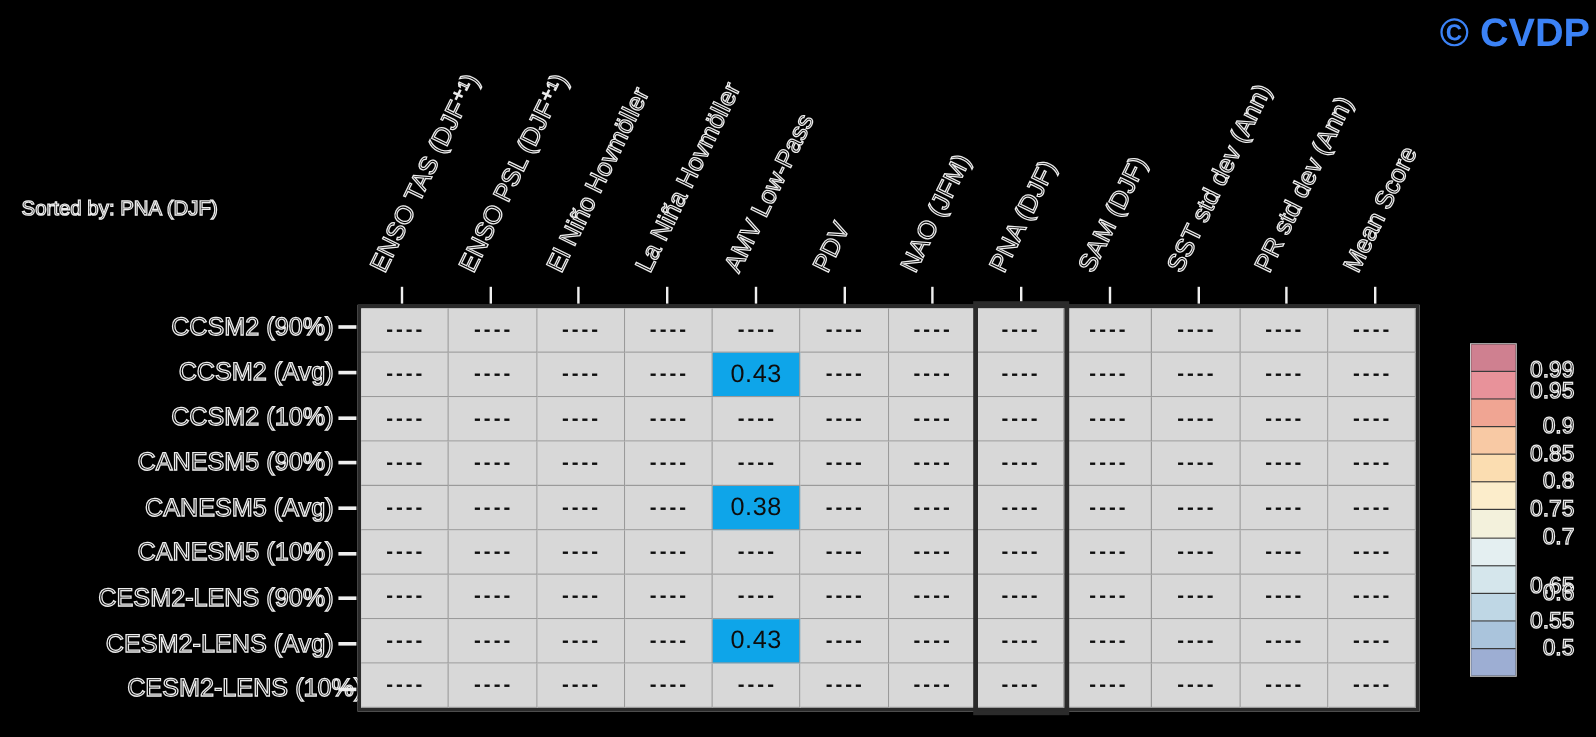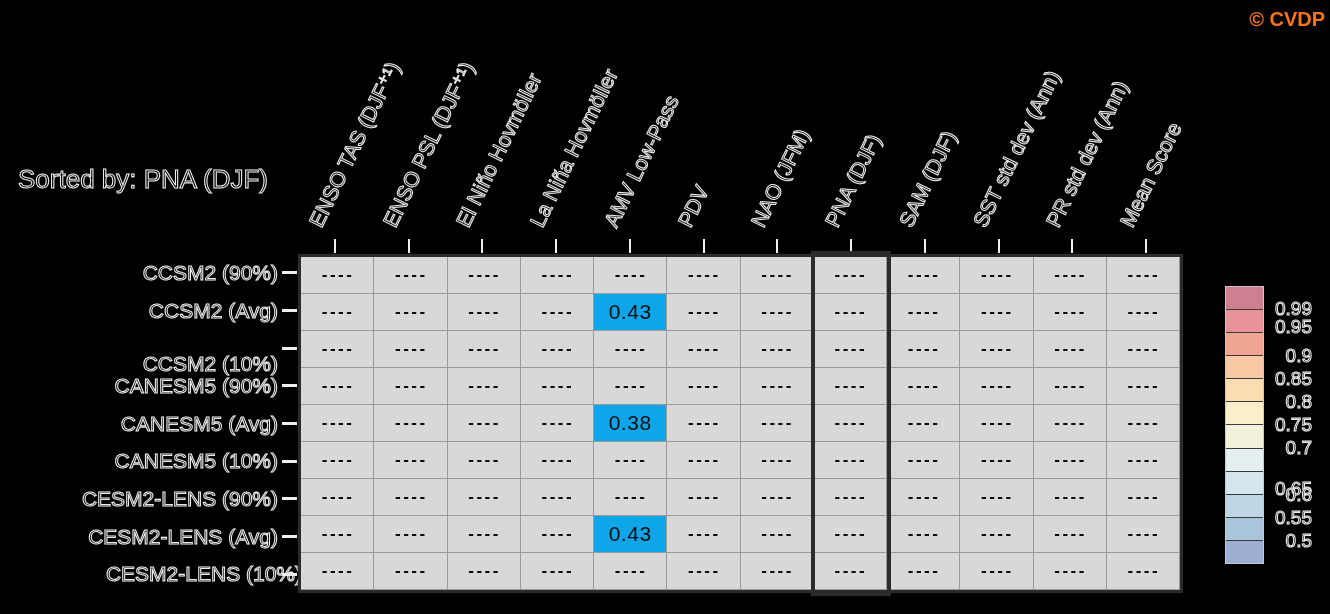--- a/index.html
+++ b/index.html
@@ -5,22 +5,22 @@
   html,body { margin:0; padding:0; background:#000; }
   #canvas {
     position:relative; width:1330px; height:614px; background:#000;
     font-family:"Liberation Sans","DejaVu Sans",sans-serif; overflow:hidden;
   }
   .outline {
     color:#000;
     -webkit-text-stroke:1.05px #ececec;
   }
   #title { position:absolute; left:18px; top:127px; font-size:30px; letter-spacing:0.5px; }
-  #subtitle { position:absolute; left:18px; top:164px; font-size:26px; }
-  #watermark { position:absolute; right:5px; top:8px; font-size:20px; font-weight:bold; color:#f97316; }
+  #subtitle { position:absolute; left:18px; top:164px; font-size:17px; }
+  #watermark { position:absolute; right:5px; top:8px; font-size:33px; font-weight:bold; color:#3b82f6; }
 
   #grid-table {
     position:absolute; left:298px; top:254px; width:885px; height:339px;
     box-sizing:border-box; background:#d8d8d8; border:3px solid #2b2b2b;
     display:grid; grid-template-columns:repeat(12,1fr); grid-template-rows:repeat(9,1fr);
   }
   .cell {
     box-sizing:border-box; border-right:1.3px solid #9a9a9a; border-bottom:1.3px solid #9a9a9a;
     background:#d8d8d8; display:flex; align-items:center; justify-content:center;
     font-size:17px; font-weight:bold; letter-spacing:2.5px; color:#0d0d0d;
@@ -109,21 +109,21 @@
       <div class="col-tick" style="left: 1145.12px;"></div>
       <div class="col-header-anchor" style="left: 1137.12px; top: 231px;">
         <span class="outline">Mean Score</span>
       </div>
     </div>
   <div id="row-labels">
       <div class="row-label outline" style="top: 259.833px;">CCSM2 (90%)</div>
       <div class="row-tick" style="top: 271.333px;"></div>
       <div class="row-label outline" style="top: 297.5px;">CCSM2 (Avg)</div>
       <div class="row-tick" style="top: 309px;"></div>
-      <div class="row-label outline" style="top: 335.167px; margin-top: 16px;">CCSM2 (10%)</div>
+      <div class="row-label outline" style="top: 335.167px;">CCSM2 (10%)</div>
       <div class="row-tick" style="top: 346.667px;"></div>
       <div class="row-label outline" style="top: 372.833px;">CANESM5 (90%)</div>
       <div class="row-tick" style="top: 384.333px;"></div>
       <div class="row-label outline" style="top: 410.5px;">CANESM5 (Avg)</div>
       <div class="row-tick" style="top: 422px;"></div>
       <div class="row-label outline" style="top: 448.167px;">CANESM5 (10%)</div>
       <div class="row-tick" style="top: 459.667px;"></div>
       <div class="row-label outline" style="top: 485.833px;">CESM2-LENS (90%)</div>
       <div class="row-tick" style="top: 497.333px;"></div>
       <div class="row-label outline" style="top: 523.5px;">CESM2-LENS (Avg)</div>

